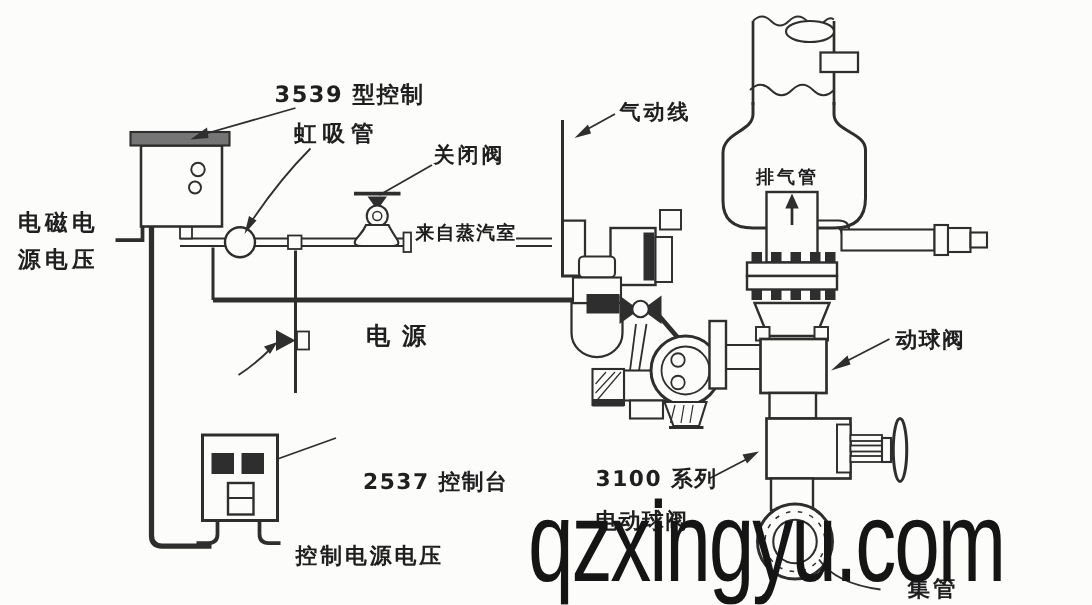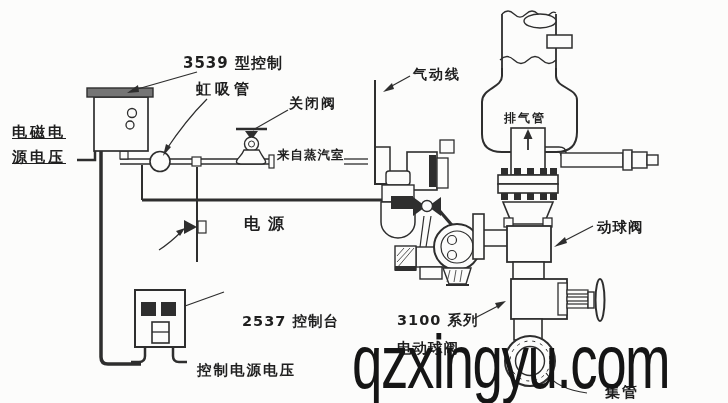--- a/index.html
+++ b/index.html
@@ -11,21 +11,21 @@
   .stage svg{position:absolute;left:0;top:0;}
   .label{
     position:absolute;color:#1f1f1f;white-space:nowrap;
     font-family:"DejaVu Sans",sans-serif;font-weight:600;
   }
   .label span{display:block;}
   .lab-3539{left:183px;top:54px;font-size:15px;letter-spacing:1px;}
   .lab-siphon{left:196px;top:80px;font-size:15px;letter-spacing:4px;}
   .lab-shutoff{left:289px;top:95px;font-size:14px;letter-spacing:2px;}
   .lab-steam{left:277px;top:147px;font-size:12.5px;letter-spacing:1px;}
-  .lab-solenoid{left:12px;top:120px;font-size:15px;line-height:25px;letter-spacing:3px;text-decoration:underline;}
+  .lab-solenoid{left:12px;top:136px;font-size:15px;line-height:25px;letter-spacing:3px;}
   .lab-pneumatic{left:413px;top:66px;font-size:14px;letter-spacing:2px;}
   .lab-exhaust{left:504px;top:110px;font-size:12px;letter-spacing:2px;}
   .lab-power{left:244px;top:214px;font-size:16px;letter-spacing:8px;}
   .lab-drain{left:119px;top:230px;font-size:12px;line-height:26px;letter-spacing:2px;}
   .lab-console{left:242px;top:284px;font-size:14.5px;letter-spacing:1px;margin-top:28px;}
   .lab-ctrlv{left:197px;top:361px;font-size:14.5px;letter-spacing:2px;}
   .lab-bvu{left:597px;top:214px;font-size:14.5px;line-height:27px;letter-spacing:1px;}
   .lab-bvl{left:397px;top:306px;font-size:14.5px;line-height:28px;letter-spacing:1px;}
   .lab-header{left:591px;top:383px;font-size:15px;letter-spacing:2px;margin-left:14px;}
   .watermark{

